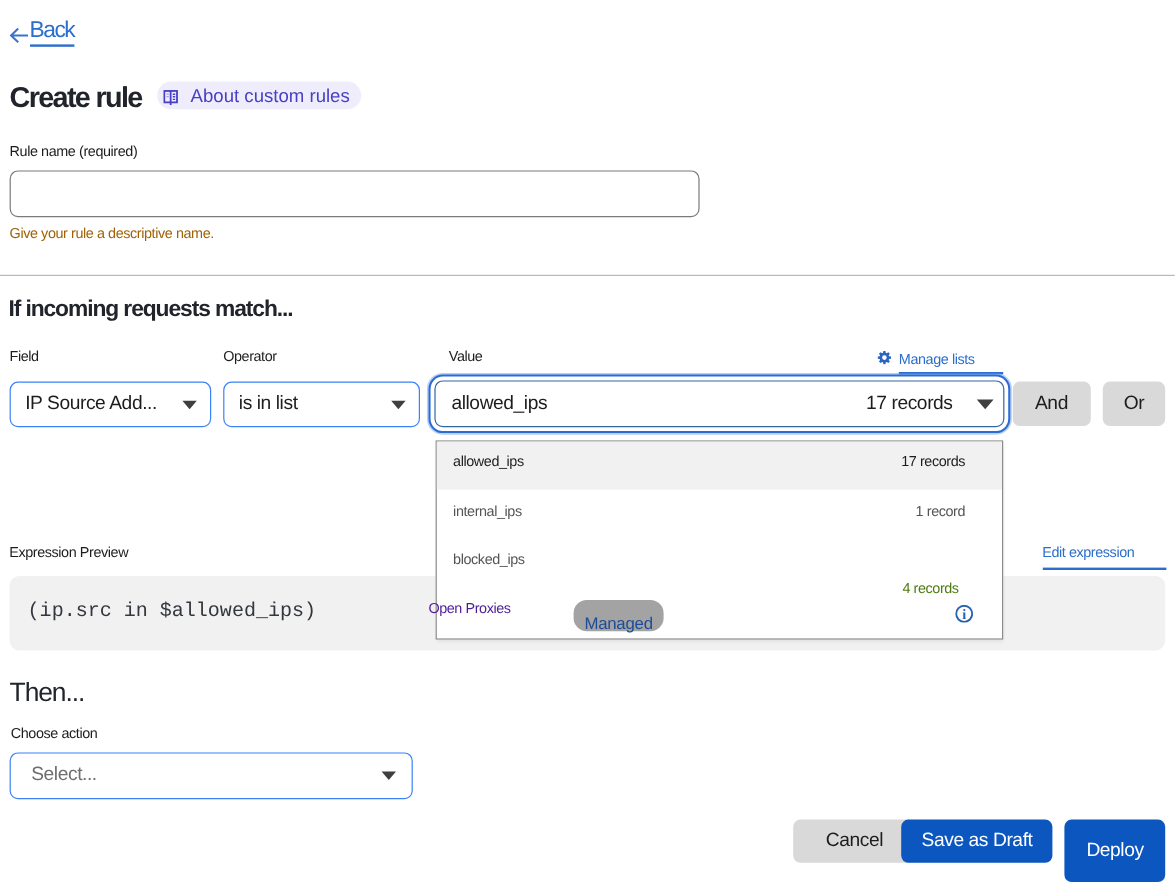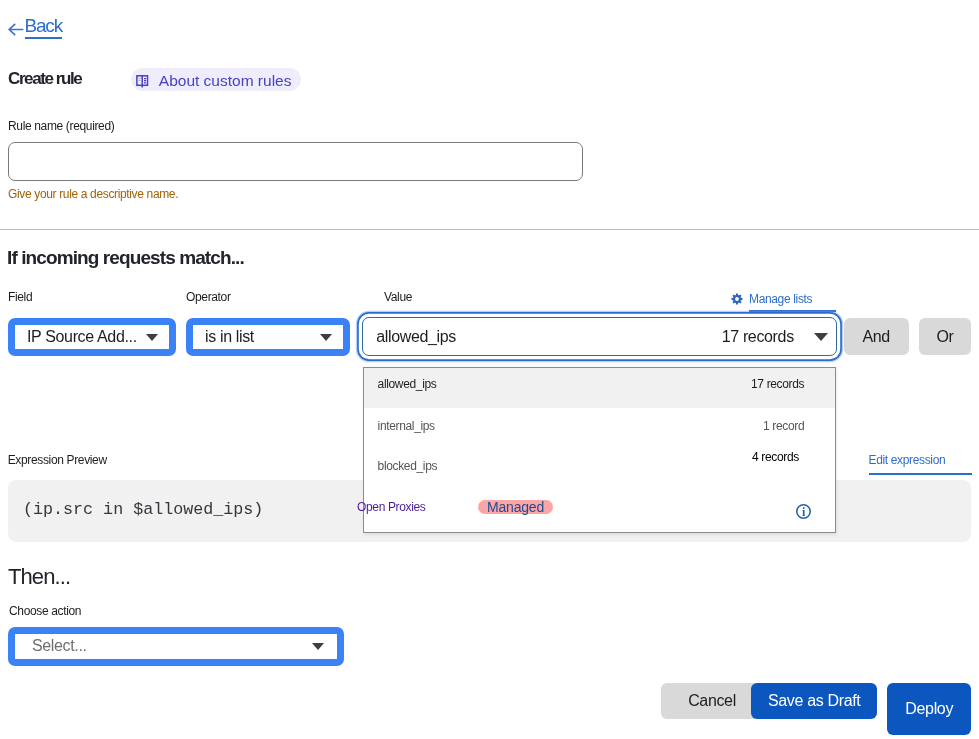--- a/index.html
+++ b/index.html
@@ -1,36 +1,36 @@
 <!DOCTYPE html>
 <html><head>
 <meta charset="utf-8">
 <style>
 *{margin:0;padding:0;box-sizing:border-box}
 html,body{width:979px;height:739px;background:#fff;font-family:"Liberation Sans",sans-serif;overflow:hidden}
 .abs{position:absolute;line-height:1;white-space:nowrap}
 .t16{font-size:12px;letter-spacing:-0.35px;color:#1d1d1d}
 .link{color:#2c6ecb}
-.sel{position:absolute;border:7px solid #3b82f6;border-radius:7px;background:#fff;display:flex;align-items:center}
+.sel{position:absolute;border:1px solid #3b82f6;border-radius:7px;background:#fff;display:flex;align-items:center}
 .sel .txt{font-size:16px;letter-spacing:-0.35px;color:#1d1d1d}
 .caret{position:absolute;right:11px;top:50%;margin-top:-3.5px;width:0;height:0;border-left:6.5px solid transparent;border-right:6.5px solid transparent;border-top:7.5px solid #3f3f3f}
 .btn{position:absolute;border-radius:6px;display:flex;align-items:center;justify-content:center;font-size:16px;letter-spacing:-0.35px}
 .btn.grey{background:#d9d9d9;color:#1d1d1d}
 .btn.blue{background:#0b57bf;color:#fff}
 </style>
 </head>
 <body>
 
 <svg class="abs" style="left:8px;top:22.6px" width="16" height="13" viewBox="0 0 16 13" fill="none" stroke="#3b74cc" stroke-width="1.7">
     <path d="M1.2 6.5 H15.4 M7.2 0.8 L1.2 6.5 L7.2 12.2"></path>
   </svg>
 <div class="abs link" style="left:24.5px;top:16.1px;font-size:19px;letter-spacing:-1.2px">Back</div>
 <div class="abs" style="left:24.5px;top:37px;width:37px;height:2px;background:#2c6ecb"></div>
 
-<div class="abs" style="left:8px;top:69.9px;font-size:17px;font-weight:700;letter-spacing:-1.4px;color:#21242b">Create rule</div>
+<div class="abs" style="left:8px;top:69.9px;font-size:24px;font-weight:700;letter-spacing:-1.4px;color:#21242b">Create rule</div>
 
 <div class="abs" style="left:130.5px;top:68px;width:170px;height:23px;border-radius:12px;background:#efedfc"></div>
 <svg class="abs" style="left:136.2px;top:75.2px" width="13" height="13" viewBox="0 0 13 13">
 <rect x="0.9" y="0.8" width="10.6" height="9.5" fill="none" stroke="#4740c4" stroke-width="1.5"></rect>
 <line x1="6.2" y1="0.8" x2="6.2" y2="12.4" stroke="#4740c4" stroke-width="1.5"></line>
 <line x1="2.7" y1="3.5" x2="4.7" y2="3.5" stroke="#aaa3e8" stroke-width="1"></line>
 <line x1="2.7" y1="5.6" x2="4.7" y2="5.6" stroke="#aaa3e8" stroke-width="1"></line>
 <line x1="8" y1="3.6" x2="10" y2="3.6" stroke="#4740c4" stroke-width="1.2"></line>
 <line x1="8" y1="5.7" x2="10" y2="5.7" stroke="#4740c4" stroke-width="1.2"></line>
 <line x1="8" y1="7.8" x2="10" y2="7.8" stroke="#4740c4" stroke-width="1.2"></line>
@@ -40,21 +40,21 @@
 <div class="abs t16" style="left:8px;top:119.5px">Rule name (required)</div>
 <div class="abs" style="left:8px;top:141.5px;width:575px;height:39px;border:1px solid #7a7a7a;border-radius:7px"></div>
 <div class="abs t16" style="left:8px;top:187.5px;color:#a16207">Give your rule a descriptive name.</div>
 
 <div class="abs" style="left:0;top:228.6px;width:979px;height:1.2px;background:#b9b9b9"></div>
 
 <div class="abs" style="left:7px;top:247.6px;font-size:19px;font-weight:700;letter-spacing:-0.9px;color:#21242b">If incoming requests match...</div>
 
 <div class="abs t16" style="left:8px;top:291.1px">Field</div>
 <div class="abs t16" style="left:186px;top:291.1px">Operator</div>
-<div class="abs t16" style="left:384px;top:291.1px">Value</div>
+<div class="abs t16" style="left:374px;top:291.1px">Value</div>
 
 <div class="abs" style="left:730.5px;top:292px">
 <svg width="12" height="12" viewBox="0 0 24 24" fill="#2a66c0">
       <path d="M10.2 1h3.6l.5 3.1 1.6.7 2.6-1.9 2.6 2.6-1.9 2.6.7 1.6 3.1.5v3.6l-3.1.5-.7 1.6 1.9 2.6-2.6 2.6-2.6-1.9-1.6.7-.5 3.1h-3.6l-.5-3.1-1.6-.7-2.6 1.9-2.6-2.6 1.9-2.6-.7-1.6-3.1-.5v-3.6l3.1-.5.7-1.6-1.9-2.6 2.6-2.6 2.6 1.9 1.6-.7z M12 8.2a3.8 3.8 0 1 0 0 7.6 3.8 3.8 0 0 0 0-7.6z" fill-rule="evenodd"></path>
     </svg>
 </div>
 <div class="abs link t16" style="left:749px;top:292.9px">Manage lists</div>
 <div class="abs" style="left:749px;top:310px;width:87px;height:1.5px;background:#2c6ecb"></div>
 
 <div class="sel" style="left:8px;top:318px;width:168px;height:38px;padding-left:12px">
@@ -89,23 +89,23 @@
     <span class="caret" style="right:13px"></span>
 </div>
 
 <div class="abs" style="left:362.5px;top:367px;width:473.5px;height:165.6px;background:#fff;border:1px solid #8b8b8b;box-shadow:1px 2px 3px rgba(0,0,0,0.08)"></div>
 <div class="abs" style="left:363.5px;top:368px;width:471.5px;height:40.4px;background:#f1f1f1"></div>
 <div class="abs t16" style="left:377.6px;top:378.3px">allowed_ips</div>
 <div class="abs t16" style="left:751px;top:378.3px">17 records</div>
 <div class="abs t16" style="left:377.6px;top:419.5px;color:#555">internal_ips</div>
 <div class="abs t16" style="left:763px;top:419.5px;color:#555">1 record</div>
 <div class="abs t16" style="left:377.6px;top:459.9px;color:#555">blocked_ips</div>
-<div class="abs t16" style="left:752px;top:451px;color:#000000">4 records</div>
+<div class="abs t16" style="left:752px;top:484px;color:#4d7c0f">4 records</div>
 <div class="abs t16" style="left:357px;top:501.2px;color:#4c1d95">Open Proxies</div>
-<div class="abs" style="left:478px;top:500px;width:75px;height:14px;border-radius:11px;background:#fca5a5;display:flex;align-items:center;justify-content:center">
+<div class="abs" style="left:478px;top:500px;width:75px;height:26px;border-radius:11px;background:#a3a3a3;display:flex;align-items:flex-end;justify-content:center">
     <span style="font-size:14px;letter-spacing:-0.2px;color:#1d4c97">Managed</span>
   </div>
 <svg class="abs" style="left:795.5px;top:503.5px" width="15" height="15" viewBox="0 0 15 15">
 <circle cx="7.5" cy="7.5" r="6.7" fill="none" stroke="#2563ad" stroke-width="1.6"></circle>
 <text x="7.6" y="11.6" font-family="Liberation Serif" font-weight="700" font-size="12px" fill="#2563ad" text-anchor="middle">i</text>
 </svg>
 
 <div class="btn grey" style="left:661px;top:683px;width:102px;height:36px">Cancel</div>
 <div class="btn blue" style="left:751px;top:683px;width:126.4px;height:36px">Save as Draft</div>
 <div class="btn blue" style="left:887px;top:683px;width:84.4px;height:52px">Deploy</div>

